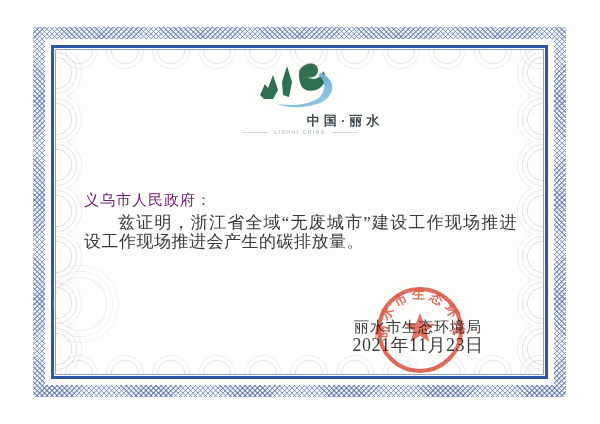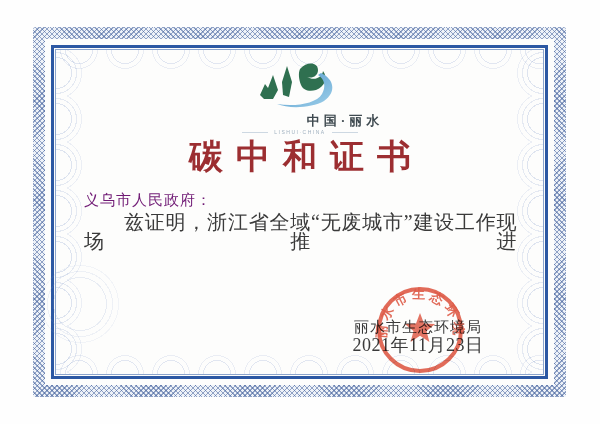--- a/index.html
+++ b/index.html
@@ -46,21 +46,21 @@
   .content{position:absolute;inset:0;}
   .logo{position:absolute;left:254px;top:60px;width:92px;height:56px;}
   .brand{position:absolute;left:0;top:112px;width:600px;text-align:center;
     font-size:13px;color:#3f4a50;letter-spacing:4px;font-weight:bold;padding-left:45px;}
   .brand-en{position:absolute;left:0;top:129px;width:600px;display:flex;align-items:center;justify-content:center;gap:6px;}
   .brand-en .txt{font-size:5px;color:#9fb0bf;letter-spacing:1.5px;font-family:"Liberation Sans",sans-serif;}
   .brand-en .rule{width:26px;border-top:1px solid #cdd8e2;height:0;}
   .title{position:absolute;left:0;top:134px;width:600px;text-align:center;
     font-size:34px;font-weight:bold;color:#9c2e31;letter-spacing:13px;padding-left:13px;box-sizing:border-box;}
   .greeting{position:absolute;left:84px;top:191px;font-size:15px;color:#701a75;letter-spacing:1px;}
-  .para{position:absolute;left:84px;top:213px;width:433px;font-size:20px;color:#3a3a3a;}
+  .para{position:absolute;left:84px;top:213px;width:433px;font-size:17px;color:#3a3a3a;}
   .para .line{line-height:19px;text-align:justify;text-align-last:justify;text-justify:inter-character;letter-spacing:.5px;}
   .para .line.indent{text-indent:2em;}
   .para .line.last{text-align-last:left;}
   .signature{position:absolute;left:330px;top:318px;width:176px;text-align:center;color:#3a3a3a;}
   .sig-issuer{font-size:15px;letter-spacing:1px;line-height:18px;}
   .sig-date{font-size:18px;letter-spacing:.5px;line-height:18px;margin-top:0;}
   .stamp{position:absolute;left:374px;top:284px;width:92px;height:92px;mix-blend-mode:multiply;opacity:.88;}
 </style>
 </head>
 <body>
@@ -94,26 +94,26 @@
       <path d="M67,13 C80,19 83,32 70,41 C58,48 35,49 23,44 C40,47 62,44 68,34 C72,27 71,19 64,15 Z" fill="url(#wg)"></path>
     </svg>
 
     <div class="brand">中国·丽水</div>
     <div class="brand-en">
       <span class="rule"></span>
       <span class="txt">LISHUI·CHINA</span>
       <span class="rule"></span>
     </div>
 
-    <div class="title">碳中和证书</div>
 
     <div class="greeting">义乌市人民政府：</div>
 
     <div class="para">
       <div class="line indent">兹证明，浙江省全域“无废城市”建设工作现场推进</div>
+      <div class="line last">设工作现场推进会产生的碳排放量。</div>
     </div>
 
     <div class="signature">
       <div class="sig-issuer">丽水市生态环境局</div>
       <div class="sig-date">2021年11月23日</div>
     </div>
 
     <svg class="stamp" viewBox="0 0 92 92">
       <circle cx="46" cy="46" r="41" fill="none" stroke="#dc452f" stroke-width="4" opacity="0.9"></circle>
       <path d="M46,29 L50,39.5 L61.2,40.1 L52.5,47.1 L55.4,57.9 L46,51.8 L36.6,57.9 L39.5,47.1 L30.8,40.1 L42,39.5 Z" fill="#dc452f" opacity="0.85"></path>

